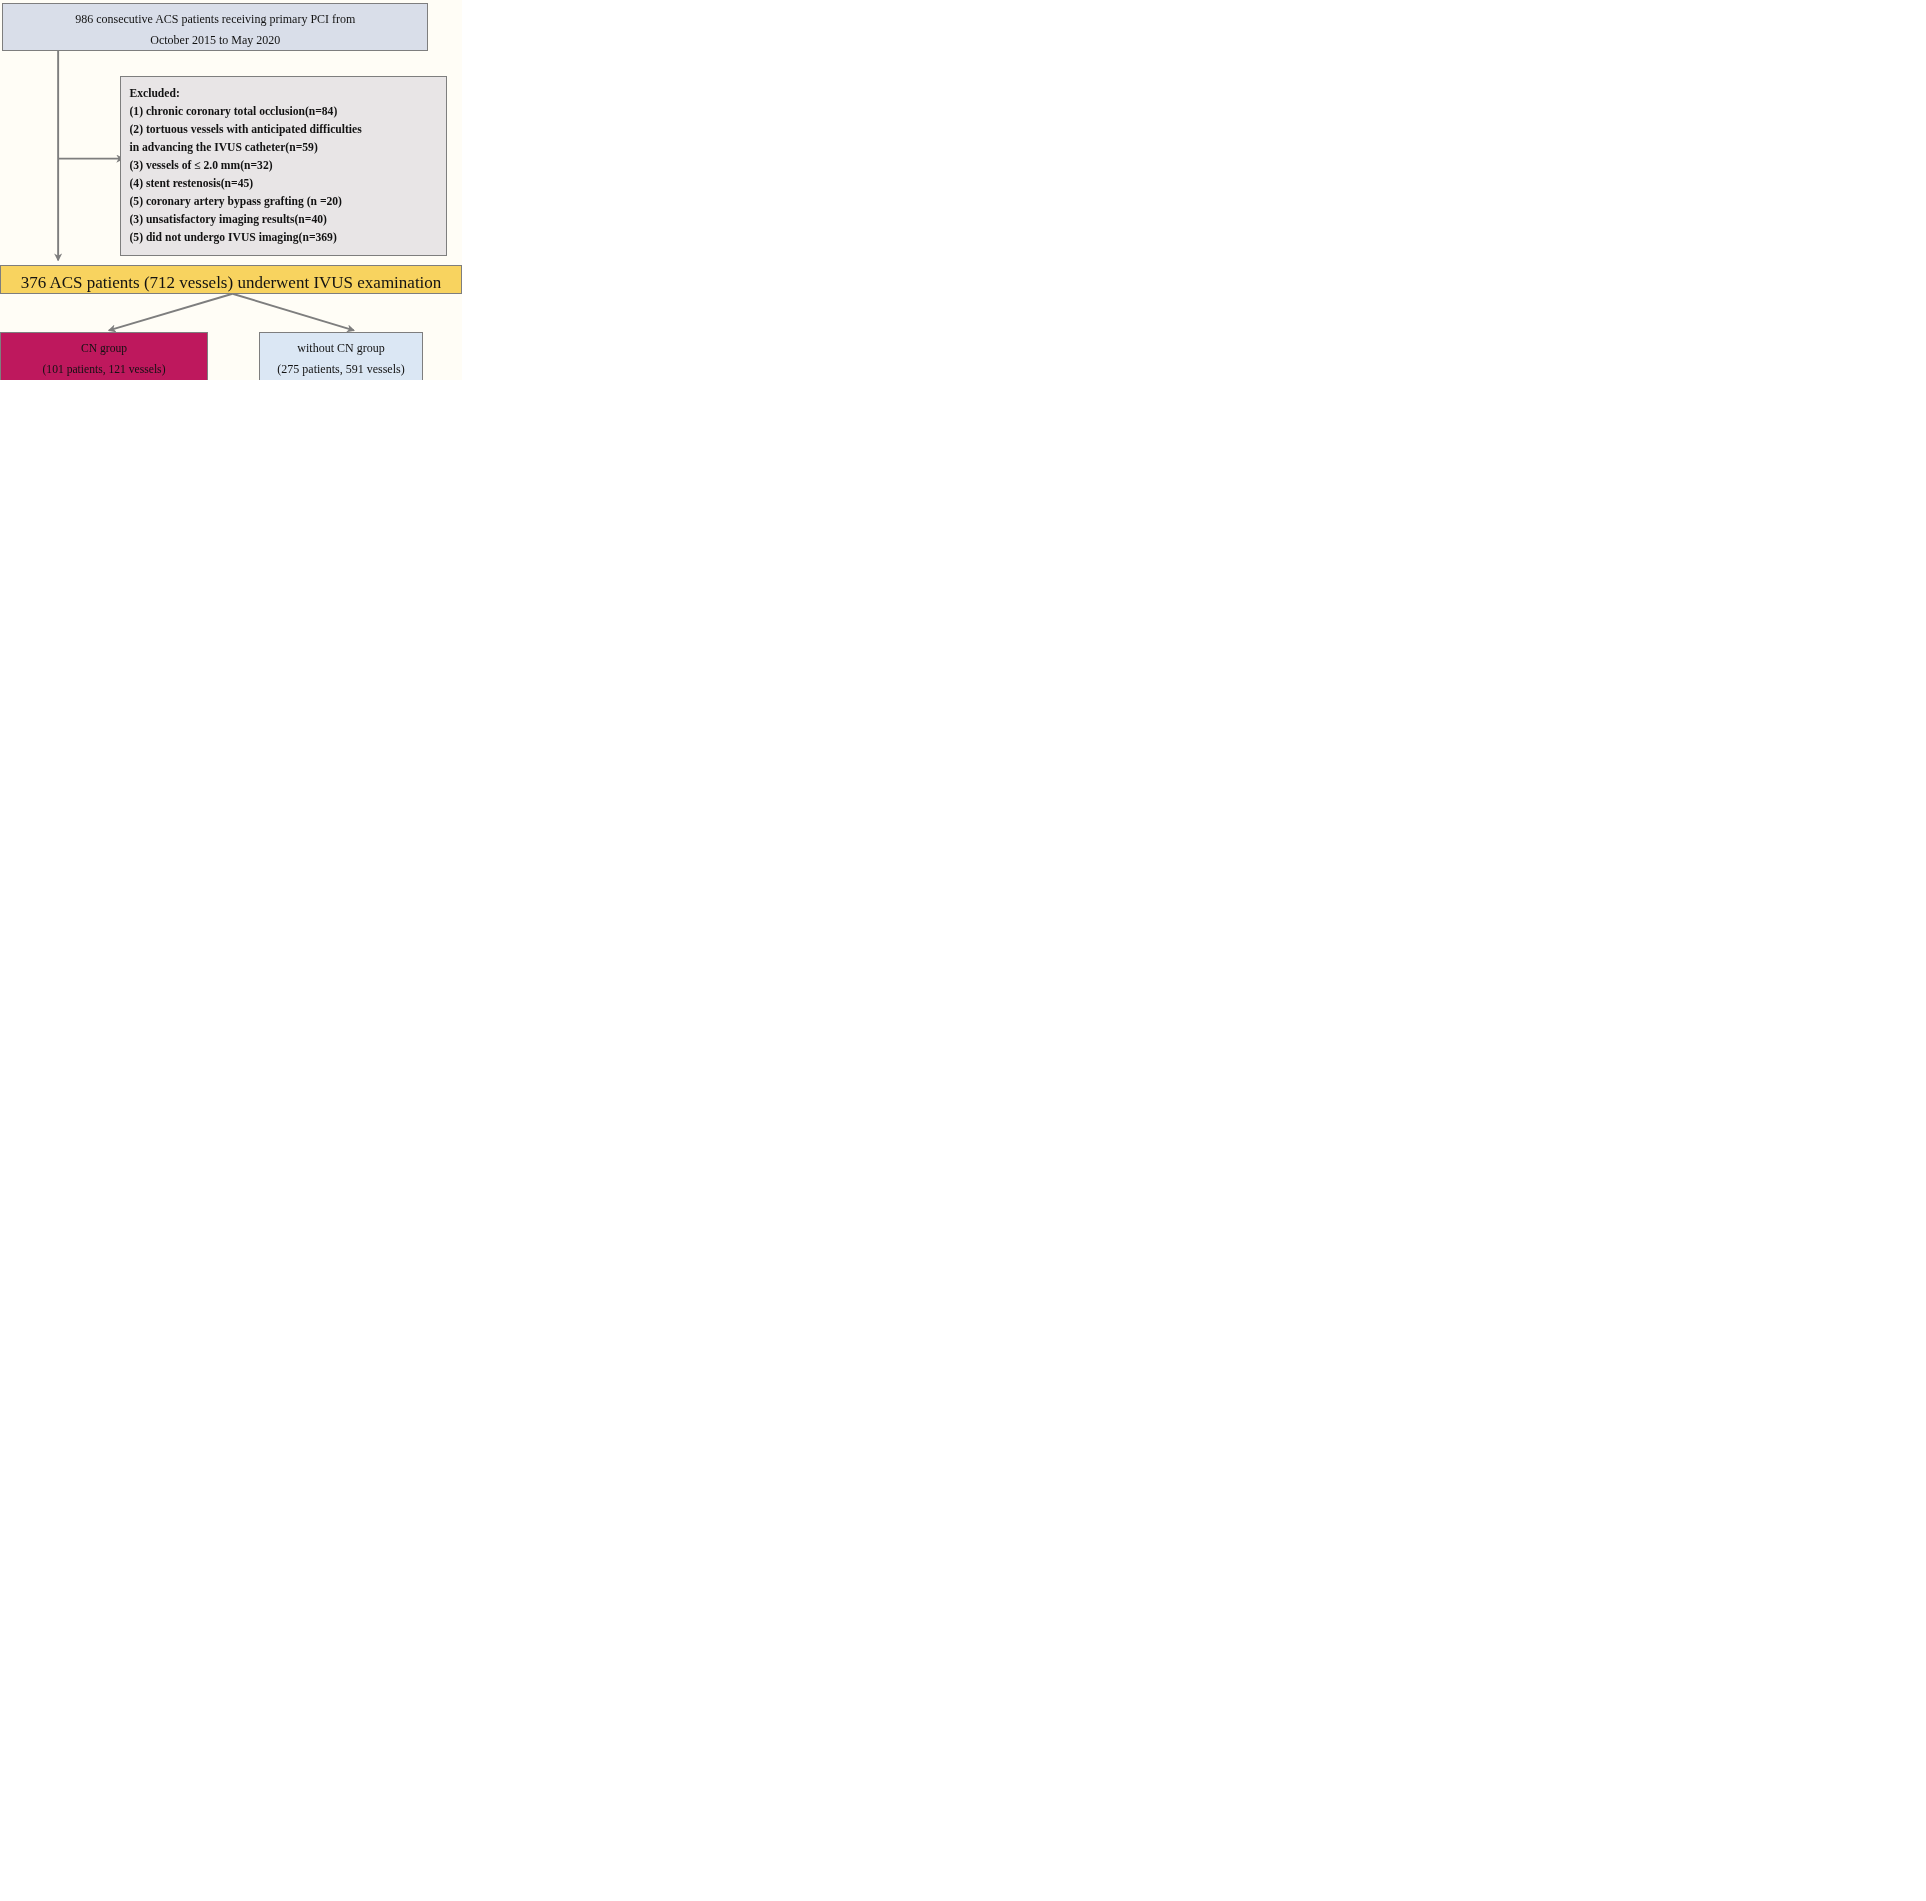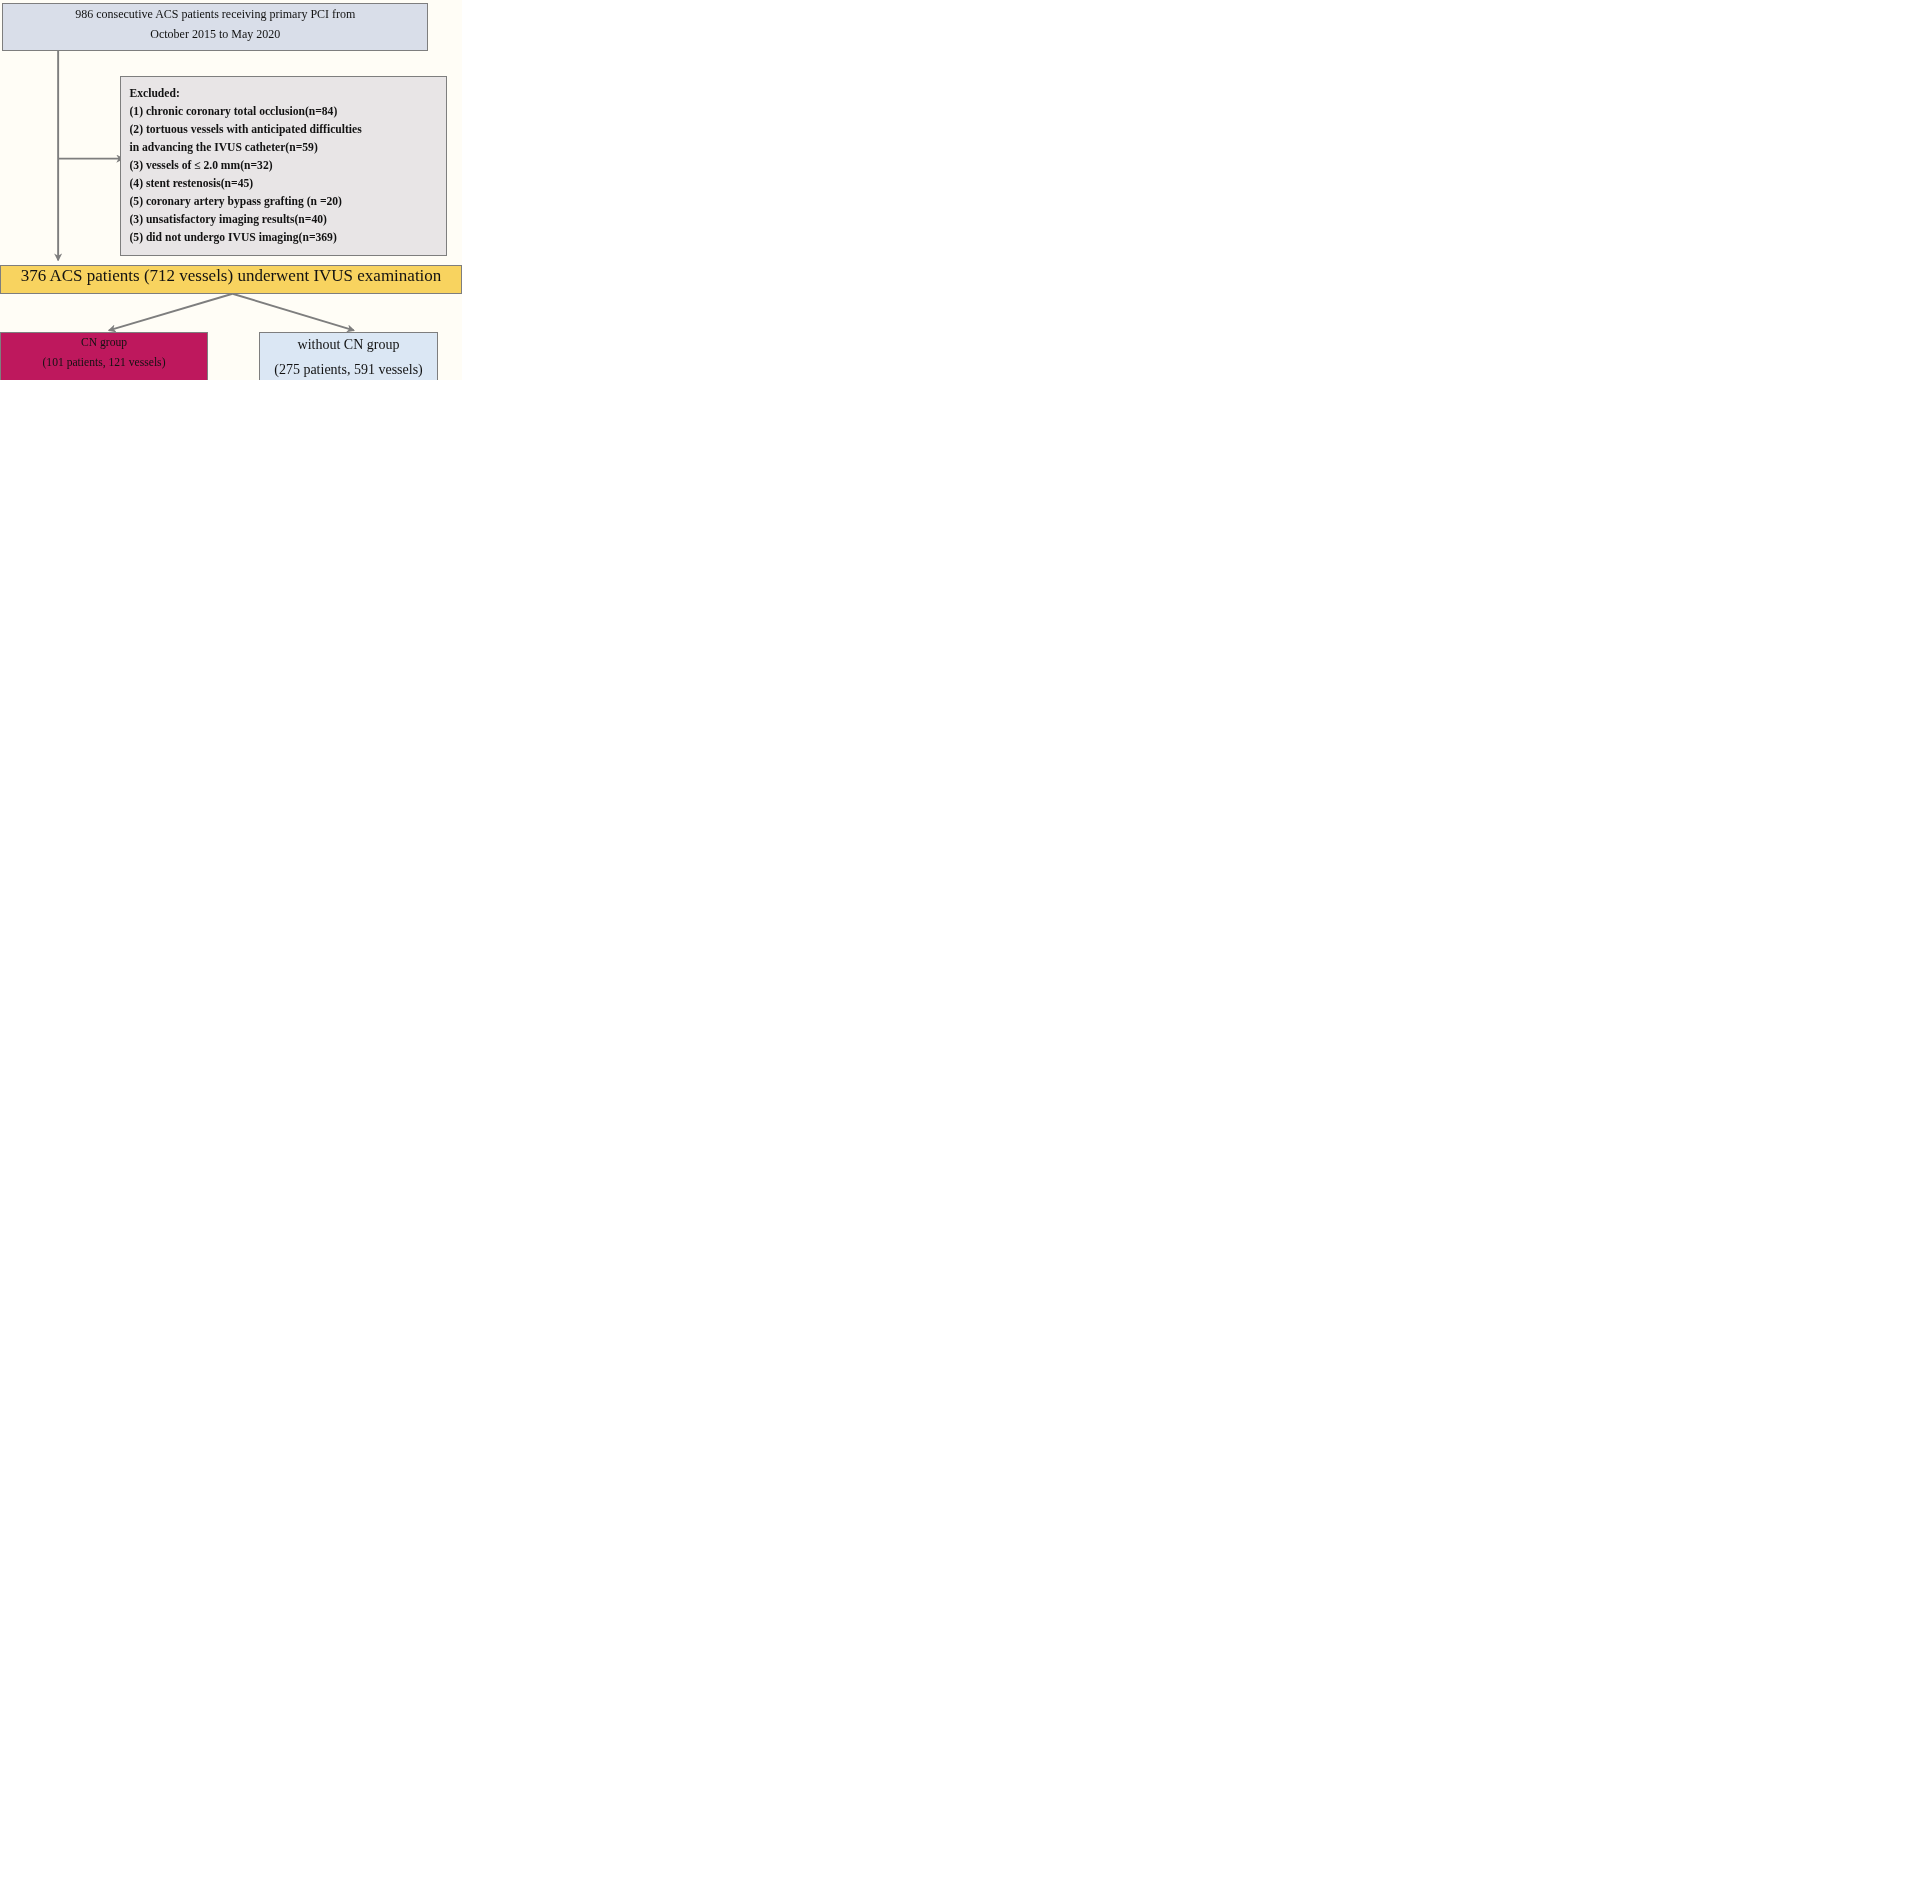--- a/index.html
+++ b/index.html
@@ -15,21 +15,21 @@
     overflow: hidden;
     font-family: "Liberation Serif", serif;
     color: #121212;
   }
   .box {
     position: absolute;
     box-sizing: border-box;
     border: 1.5px solid #7e7e7e;
     display: flex;
     flex-direction: column;
-    justify-content: flex-start;
+    justify-content: flex-end;
     align-items: center;
     text-align: center;
   }
   .top-box {
     left: 2.3px; top: 3.1px; width: 426px; height: 48px;
     background: #d9dee9;
     font-size: 12px;
     line-height: 1.7;
   }
   .excluded-box {
@@ -49,23 +49,23 @@
     background: #f8d35f;
     font-size: 17px;
   }
   .cn-box {
     left: 0px; top: 332px; width: 208px; height: 49px;
     background: #be185d;
     font-size: 11.6px;
     line-height: 1.75;
   }
   .wcn-box {
-    left: 259px; top: 332px; width: 179px; height: 49px;
+    left: 259px; top: 332px; width: 164px; height: 49px;
     background: #dbe7f4;
-    font-size: 14px;
+    font-size: 12px;
     line-height: 1.75;
   }
   .arrow-layer {
     position: absolute;
     left: 0; top: 0;
     width: 462px; height: 380px;
     pointer-events: none;
   }
 </style>
 </head>

